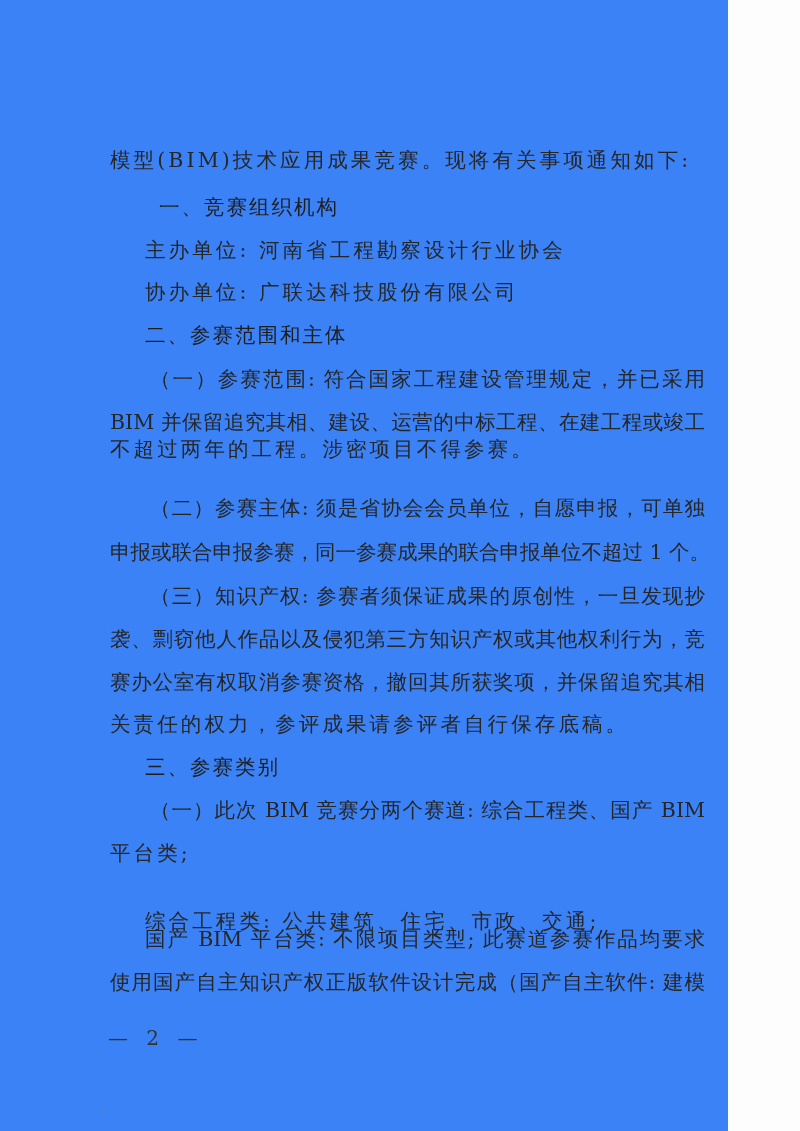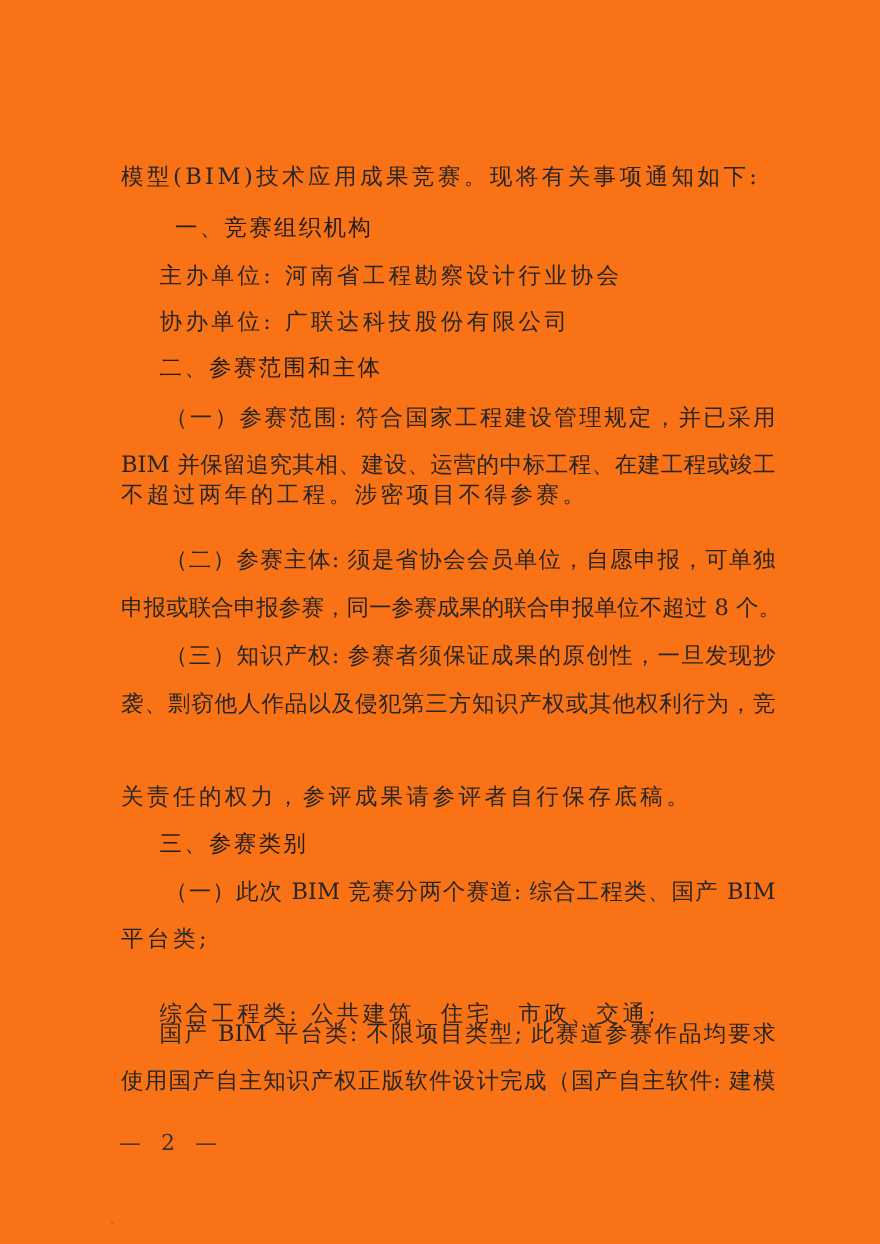--- a/index.html
+++ b/index.html
@@ -1,21 +1,21 @@
 <!DOCTYPE html>
 <html><head>
 <meta charset="utf-8">
 <style>
   html, body { margin:0; padding:0; }
   body {
     width:800px; height:1131px; background:#fdfdfd; position:relative; overflow:hidden;
     font-family: "DejaVu Serif", "Liberation Serif", serif;
     color:#222;
   }
-  .page { position:absolute; left:0; top:0; width:800px; height:1131px; background:#f97316; }
+  .page { position:absolute; left:0; top:0; width:728px; height:1131px; background:#3b82f6; }
   .line {
     position:absolute; left:110px; width:600px;
     font-size:20.5px; line-height:28px; white-space:nowrap;
     letter-spacing:3.1px; color:#262626;
   }
   .indent { left:145px; width:565px; }
   .heading {
     font-family: "DejaVu Sans", "Liberation Sans", sans-serif;
     font-weight:normal; letter-spacing:2px; color:#1e1e1e;
   }
@@ -35,24 +35,25 @@
   <div class="line indent heading" style="top:193px;margin-left:14px;">一、竞赛组织机构</div>
   <div class="line indent" style="top:236px;">主办单位: 河南省工程勘察设计行业协会</div>
   <div class="line indent" style="top:278px;">协办单位: 广联达科技股份有限公司</div>
 
   <div class="line indent heading" style="top:321px;font-family:Liberation Serif, serif;">二、参赛范围和主体</div>
   <div class="line indent justify" style="top:365px; left:150px; width:555px;">（一）参赛范围: 符合国家工程建设管理规定，并已采用</div>
   <div class="line justify" style="top:408px; width:595px;">BIM 并保留追究其相、建设、运营的中标工程、在建工程或竣工</div>
   <div class="line" style="top:435px;">不超过两年的工程。涉密项目不得参赛。</div>
 
   <div class="line indent justify" style="top:494px; left:150px; width:555px;">（二）参赛主体: 须是省协会会员单位，自愿申报，可单独</div>
-  <div class="line justify" style="top:538px; width:600px;">申报或联合申报参赛，同一参赛成果的联合申报单位不超过 8 个。</div>
+  <div class="line justify" style="top:538px; width:600px;">申报或联合申报参赛，同一参赛成果的联合申报单位不超过 1 个。</div>
 
   <div class="line indent justify" style="top:582px; left:150px; width:555px;">（三）知识产权: 参赛者须保证成果的原创性，一旦发现抄</div>
   <div class="line justify" style="top:625px; width:595px;">袭、剽窃他人作品以及侵犯第三方知识产权或其他权利行为，竞</div>
+  <div class="line justify" style="top:668px; width:595px;">赛办公室有权取消参赛资格，撤回其所获奖项，并保留追究其相</div>
   <div class="line" style="top:710px;">关责任的权力，参评成果请参评者自行保存底稿。</div>
 
   <div class="line indent heading" style="top:753px;">三、参赛类别</div>
   <div class="line indent justify" style="top:796px; left:150px; width:555px;">（一）此次 BIM 竞赛分两个赛道: 综合工程类、国产 BIM</div>
   <div class="line" style="top:839px;">平台类;</div>
   <div class="line indent" style="top:907px;">综合工程类: 公共建筑、住宅、市政、交通;</div>
   <div class="line indent justify" style="top:925px; left:145px; width:560px;">国产 BIM 平台类: 不限项目类型; 此赛道参赛作品均要求</div>
   <div class="line justify" style="top:968px; width:595px;">使用国产自主知识产权正版软件设计完成（国产自主软件: 建模</div>
 
   <div class="pagenum">— 2 —</div>

